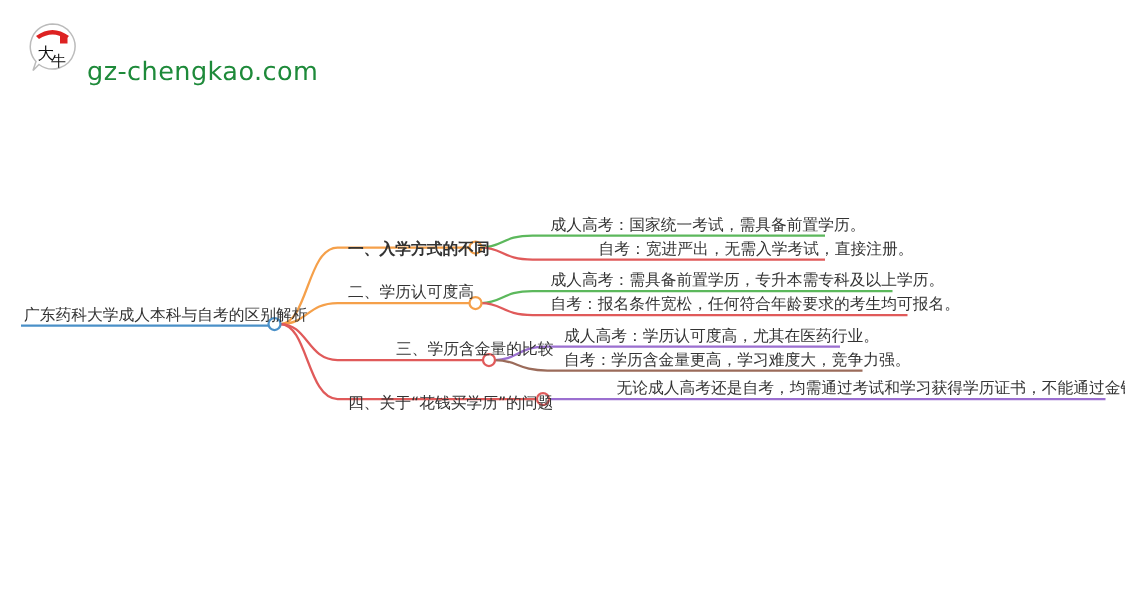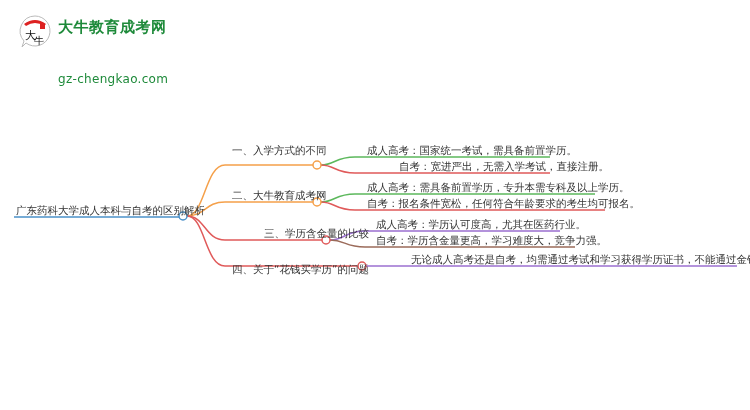--- a/index.html
+++ b/index.html
@@ -1,35 +1,34 @@
 <!DOCTYPE html>
 <html><head>
 <meta charset="utf-8">
 <style>
   html, body { margin: 0; padding: 0; background: #ffffff; }
   body { width: 750px; height: 410px; position: relative; overflow: hidden; font-family: "DejaVu Sans", "Liberation Sans", sans-serif; }
   .logo { position: absolute; left: 18px; top: 14px; width: 160px; height: 40px; }
   .logo-badge { position: absolute; left: 0; top: 0; width: 34px; height: 34px; }
   .logo-title { position: absolute; left: 40px; top: 4px; font-size: 15px; font-weight: bold; color: #1e8a3a; letter-spacing: 0.5px; white-space: nowrap; }
-  .logo-url { position: absolute; left: 40px; top: 24px; font-size: 12px; color: #1e8a3a; white-space: nowrap; letter-spacing: 0.3px; margin-top: 34px; }
+  .logo-url { position: absolute; left: 40px; top: 24px; font-size: 17px; color: #1e8a3a; white-space: nowrap; letter-spacing: 0.3px; }
   svg.map { position: absolute; left: 0; top: 0; }
   .txt { position: absolute; font-size: 10.5px; color: #333; white-space: nowrap; line-height: 12px; }
 </style>
 </head>
 <body>
 
 <div class="logo">
   <svg class="logo-badge" viewBox="0 0 34 34">
     <path d="M17 2 A15 15 0 1 1 8 29 L4 33 L6 27 A15 15 0 0 1 17 2 Z" fill="#fff" stroke="#bbb" stroke-width="1"></path>
     <path d="M6 10 Q17 2 28 10 L26 12 Q17 6 8 12 Z" fill="#d22"></path>
     <rect x="22" y="10" width="5" height="5" fill="#d22"></rect>
     <text x="7" y="25" font-size="11" font-family="DejaVu Serif, serif" fill="#111">大</text>
     <text x="16" y="30" font-size="10" font-family="DejaVu Serif, serif" fill="#111">牛</text>
   </svg>
-  <div class="logo-title">大牛教育成考网</div>
   <div class="logo-url">gz-chengkao.com</div>
 </div>
 
 <svg class="map" width="750" height="410">
 
   <line x1="14" y1="217" x2="179" y2="217" stroke="#4a90c8" stroke-width="1.5"></line>
 
   <path d="M187 216 C205 216, 205 165, 225 165 L313 165" fill="none" stroke="#f5a04a" stroke-width="1.5"></path>
   <path d="M187 216 C205 216, 205 202, 225 202 L313 202" fill="none" stroke="#f5a04a" stroke-width="1.5"></path>
   <path d="M187 216 C205 216, 205 240, 225 240 L322 240" fill="none" stroke="#e05a5a" stroke-width="1.5"></path>
@@ -48,22 +47,22 @@
 
   <circle cx="183" cy="216" r="4" fill="#fff" stroke="#4a90c8" stroke-width="1.5"></circle>
   <circle cx="317" cy="165" r="4" fill="#fff" stroke="#f5a04a" stroke-width="1.5"></circle>
   <circle cx="317" cy="202" r="4" fill="#fff" stroke="#f5a04a" stroke-width="1.5"></circle>
   <circle cx="326" cy="240" r="4" fill="#fff" stroke="#e05a5a" stroke-width="1.5"></circle>
   <circle cx="362" cy="266" r="4" fill="#fff" stroke="#e05a5a" stroke-width="1.5"></circle>
 </svg>
 
 <div class="txt" style="left:16px; top:204px;">广东药科大学成人本科与自考的区别解析</div>
 
-<div class="txt" style="left:232px; top:144px;">一、入学方式的不同</div>
-<div class="txt" style="left:232px; top:189px;">二、大牛教育成考网</div>
+<div class="txt" style="left:232px; top:160px;font-weight:bold;">一、入学方式的不同</div>
+<div class="txt" style="left:232px; top:189px;">二、学历认可度高</div>
 <div class="txt" style="left:232px; top:227px;margin-left:32px;">三、学历含金量的比较</div>
 <div class="txt" style="left:232px; top:263px;">四、关于“花钱买学历”的问题</div>
 
 <div class="txt" style="left:367px; top:144px;">成人高考：国家统一考试，需具备前置学历。</div>
 <div class="txt" style="left:367px; top:160px;margin-left:32px;">自考：宽进严出，无需入学考试，直接注册。</div>
 <div class="txt" style="left:367px; top:181px;">成人高考：需具备前置学历，专升本需专科及以上学历。</div>
 <div class="txt" style="left:367px; top:197px;text-align:right;">自考：报名条件宽松，任何符合年龄要求的考生均可报名。</div>
 <div class="txt" style="left:376px; top:218px;">成人高考：学历认可度高，尤其在医药行业。</div>
 <div class="txt" style="left:376px; top:234px;text-align:center;">自考：学历含金量更高，学习难度大，竞争力强。</div>
 <div class="txt" style="left:411px; top:253px;">无论成人高考还是自考，均需通过考试和学习获得学历证书，不能通过金钱购买。</div>

